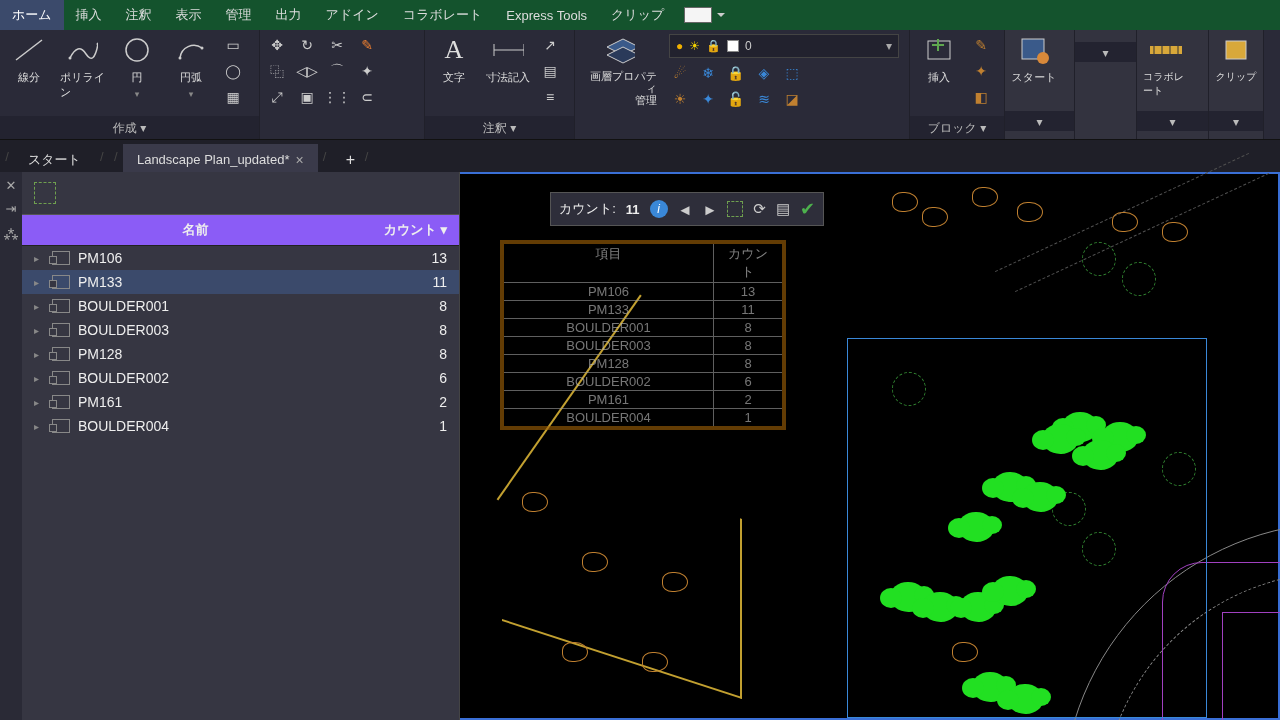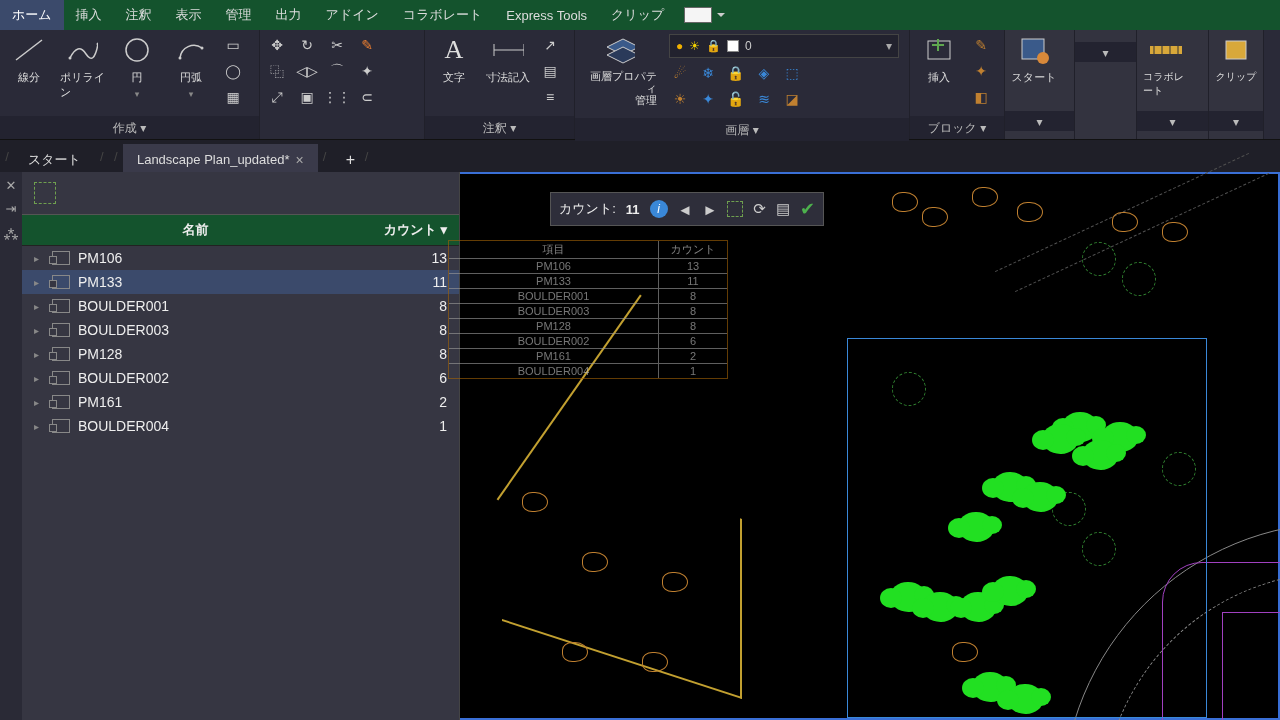--- a/index.html
+++ b/index.html
@@ -42,40 +42,40 @@
 .workspace { position: absolute; top: 172px; left: 0; right: 0; bottom: 0; background: #000; border: 2px solid #3a6fd6; }
 
 
 .panel { position: absolute; top: 172px; left: 0; width: 460px; height: 548px; background: #2e2e3a; border-right: 1px solid #444; }
 .panel-gutter { width: 22px; background: #2a2a36; display: flex; flex-direction: column; align-items: center; gap: 8px; padding-top: 6px; position: absolute; left: 0; top: 0; bottom: 0; }
 .panel-gutter span { color: #aaa; font-size: 13px; cursor: pointer; }
 .panel-body { position: absolute; left: 22px; right: 0; top: 0; bottom: 0; background: #363642; display: flex; flex-direction: column; }
 .search-row { display: flex; align-items: center; padding: 10px 12px; gap: 10px; }
 .search-row input { flex: 1; background: #2c2c38; border: none; color: #ccc; padding: 6px 10px; font-size: 13px; }
 .search-row .sel-ico { width: 22px; height: 22px; border: 1px dashed #6fa04f; display: flex; align-items: center; justify-content: center; cursor: pointer; }
-.list-header { display: flex; background: #14532d; border-top: 1px solid #555; border-bottom: 1px solid #222; padding: 6px 12px; font-size: 13px; font-weight: bold; color: #eee; }
+.list-header { display: flex; background: #8b5cf6; border-top: 1px solid #555; border-bottom: 1px solid #222; padding: 6px 12px; font-size: 13px; font-weight: bold; color: #eee; }
 .list-header .col-name { flex: 1; text-align: center; }
 .list-header .col-count { width: 90px; text-align: right; }
 .list { flex: 1; overflow: auto; }
 .row { display: flex; align-items: center; padding: 4px 12px; font-size: 14px; color: #eee; gap: 8px; cursor: pointer; }
 .row.selected { background: #3b4a6b; }
 .row .arrow { width: 10px; color: #888; font-size: 10px; }
 .row .blk-ico { width: 18px; height: 14px; border: 1px solid #888; position: relative; }
 .row .blk-ico::before { content: ""; position: absolute; left: -4px; top: 4px; width: 6px; height: 6px; border: 1px solid #888; background: #363642; }
 .row .name { flex: 1; }
 .row .cnt { width: 40px; text-align: right; }
 
 
 .count-toolbar { position: absolute; top: 192px; left: 550px; background: #2e2e3a; border: 1px solid #555; display: flex; align-items: center; height: 34px; padding: 0 8px; gap: 10px; font-size: 13px; color: #eee; z-index: 5; }
 .count-toolbar .btn { cursor: pointer; color: #ccc; font-size: 15px; }
 .count-toolbar .info { width: 18px; height: 18px; border-radius: 50%; background: #3a88d8; color: #fff; display: flex; align-items: center; justify-content: center; font-size: 12px; font-style: italic; }
 .count-toolbar .check { color: #4db14d; font-size: 18px; }
 
 
-.cad-table { position: absolute; top: 240px; left: 448px; border: 1px solid #a16207; font-size: 11px; color: #bfbfbf; z-index: 4; opacity: 0.62; }
+.cad-table { position: absolute; top: 240px; left: 500px; border: 4px solid #a16207; font-size: 13px; color: #bfbfbf; z-index: 4; opacity: 0.62; }
 .cad-table .tr { display: flex; border-bottom: 1px solid #9a9a9a; }
 .cad-table .tr:last-child { border-bottom: none; }
 .cad-table .td { padding: 1px 8px; text-align: center; }
 .cad-table .td.c1 { width: 210px; border-right: 1px solid #9a9a9a; }
 .cad-table .td.c2 { width: 68px; }
 .cad-table .hdr { color: #d0d0d0; }
 
 
 .canvas-deco { position: absolute; top: 172px; left: 462px; right: 0; bottom: 0; z-index: 1; }
 .sel-rect { position: absolute; top: 338px; left: 847px; width: 360px; height: 380px; border: 1px solid #3a88d8; z-index: 3; }
@@ -239,21 +239,20 @@
         </div>
         <div style="display:flex;gap:6px">
           <div class="mini-ico" style="color:#c08030">☀</div>
           <div class="mini-ico" style="color:#3a88d8">✦</div>
           <div class="mini-ico" style="color:#c08030">🔓</div>
           <div class="mini-ico" style="color:#3a88d8">≋</div>
           <div class="mini-ico" style="color:#c08030">◪</div>
         </div>
       </div>
     </div>
-    <div class="label">画層 ▾</div>
   </div>
 
   <div class="ribbon-group" style="width:95px">
     <div class="tools">
       <div class="big-tool">
           <div class="ico">
             <svg width="30" height="26">
               <rect x="4" y="4" width="22" height="18" fill="none" stroke="#ccc"></rect>
               <path d="M14 2 L14 14 M8 8 L20 8" stroke="#5fa84f" stroke-width="2"></path>
             </svg>

